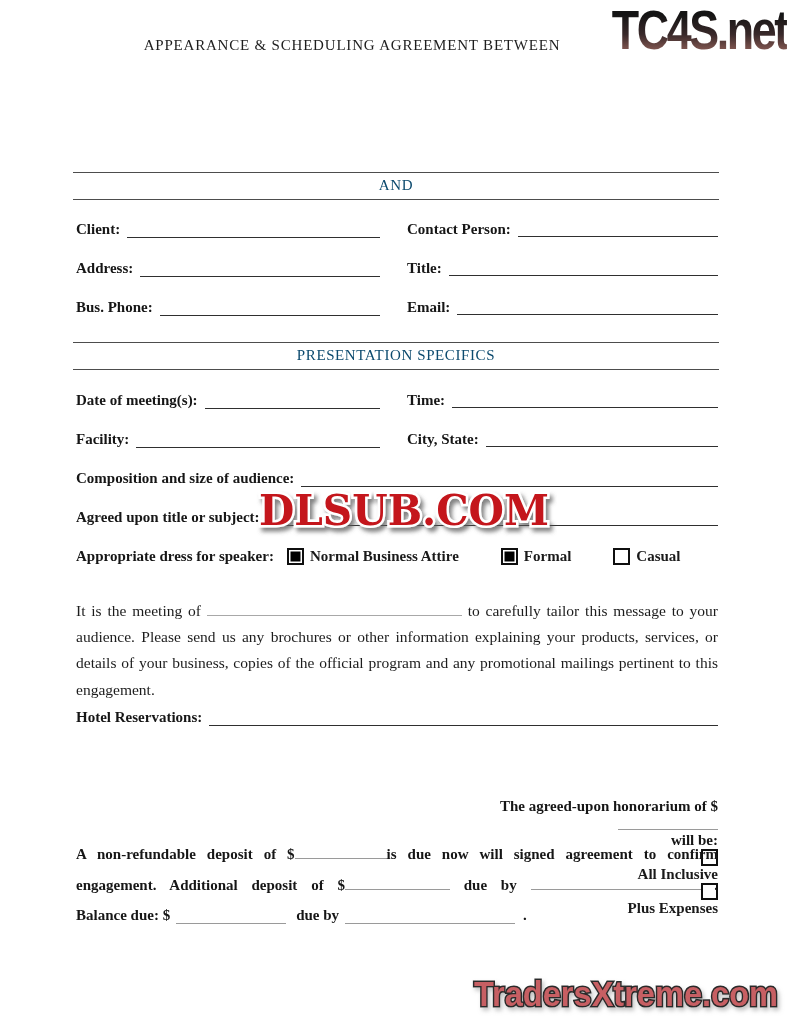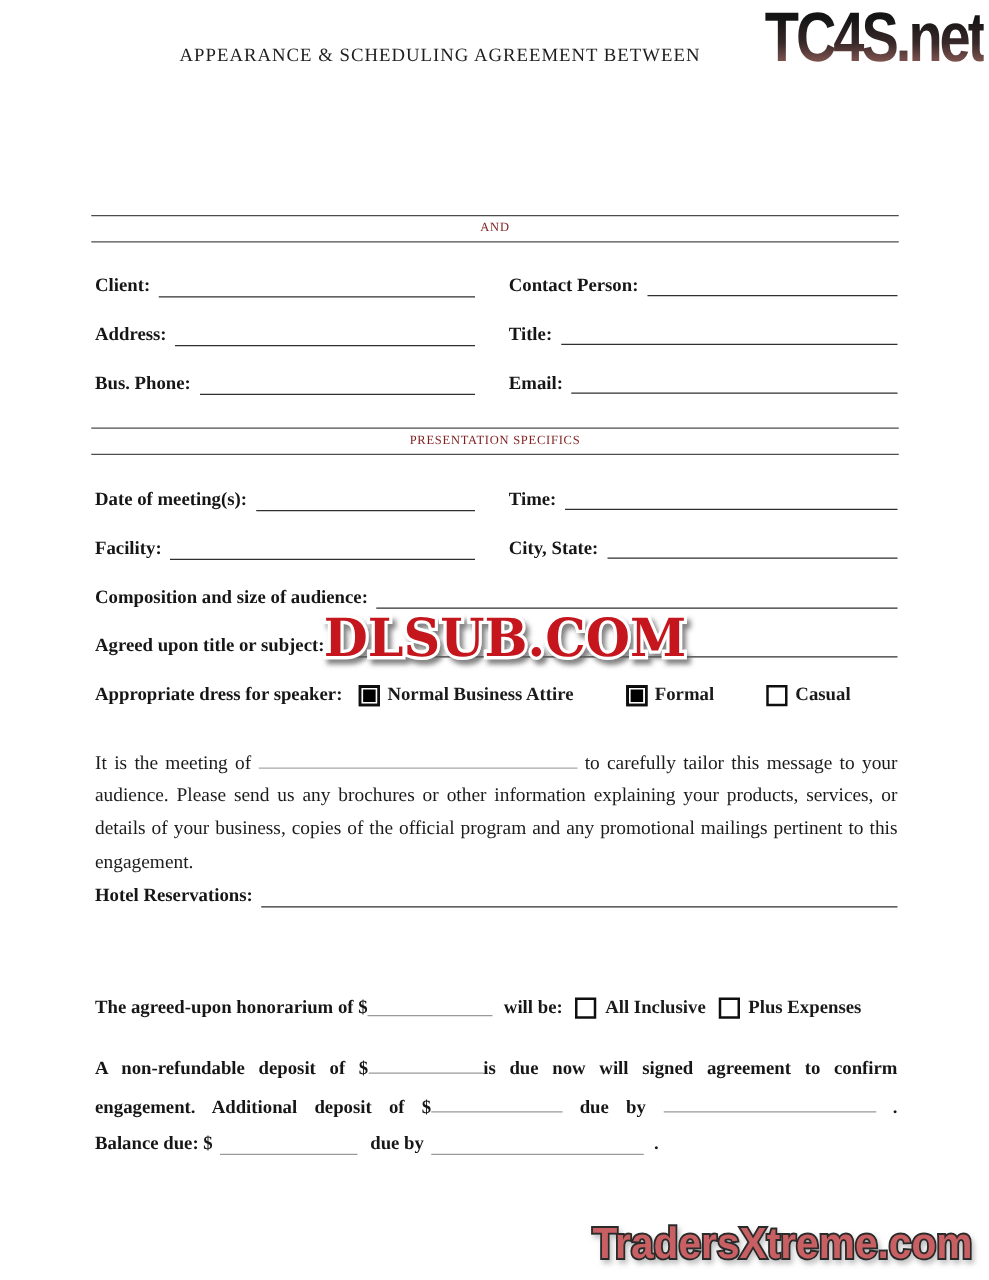--- a/index.html
+++ b/index.html
@@ -18,21 +18,21 @@
     transform:scaleX(.8);transform-origin:100% 0;
     background:linear-gradient(180deg,#141414 22%,#39292a 58%,#916059 92%);
     -webkit-background-clip:text;background-clip:text;color:transparent;
   }
   .wm-dlsub{position:absolute;top:481px;left:252px;}
   .wm-traders{position:absolute;top:968px;left:466px;}
   
   .sec{
     position:absolute;left:73px;right:72px;text-align:center;
     border-top:1px solid #4d4d4d;border-bottom:1px solid #4d4d4d;
-    font-size:10px;letter-spacing:.6px;color:#7f1d1d;padding:4px 0 5px 0;
+    font-size:15px;letter-spacing:.6px;color:#0c4a6e;padding:4px 0 5px 0;
   }
   .sec-and{top:172px;}
   .sec-pres{top:342px;}
   .sec-fin{top:751px;}
   
   .frow{position:absolute;left:76px;width:642px;display:flex;align-items:flex-end;font-size:15px;}
   .lbl{font-weight:bold;white-space:nowrap;color:#161616;}
   .ln{flex:1;border-bottom:1.4px solid #2f2f2f;height:15px;margin-left:7px;min-width:20px;}
   .col-l{display:flex;align-items:flex-end;width:304px;}
   .col-r{display:flex;align-items:flex-start;flex:1;margin-left:27px;}
@@ -47,21 +47,21 @@
   .r-dress .opt{font-weight:bold;margin-left:6px;white-space:nowrap;}
   .r-dress .cb.g1{margin-left:42px;} .r-dress .cb.g2{margin-left:42px;}
   
   .intent{
     position:absolute;top:598px;left:76px;width:642px;
     font-size:15.5px;line-height:26.2px;text-align:justify;color:#1c1c1c;
   }
   .blank{display:inline-block;border-bottom:1px solid #a8a8a8;height:14px;vertical-align:baseline;}
   .blank.b255{width:255px;}
   
-  .r-hono{top:798px;align-items:flex-end;font-weight:bold;}
+  .r-hono{top:798px;align-items:flex-end;font-weight:bold;flex-direction:column;}
   .r-hono .fblank{width:100px;border-bottom:1px solid #9a9a9a;height:14px;align-self:flex-end;margin-bottom:2px;}
   .r-hono .mid{margin-left:9px;} .r-hono .cb{margin-left:10px;}
   .r-hono .opt{margin-left:7px;white-space:nowrap;font-weight:bold;}
   .fin-line{
     position:absolute;left:76px;width:642px;font-size:15px;font-weight:bold;color:#161616;
     text-align:justify;text-align-last:justify;
   }
   .fl1{top:845px;} .fl2{top:876px;}
   .fin-line .fblank,.r-bal .fblank{display:inline-block;border-bottom:1px solid #9a9a9a;height:13px;}
   .w92{width:92px;} .w105{width:105px;} .w170{width:170px;} .w110{width:110px;}

